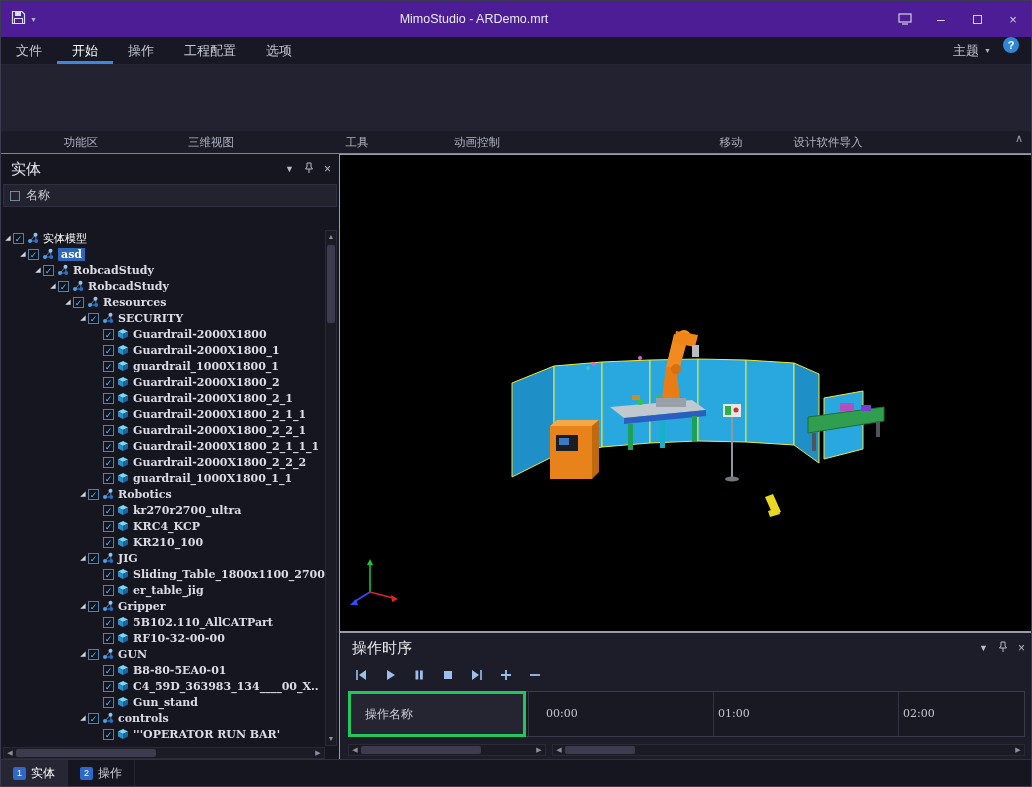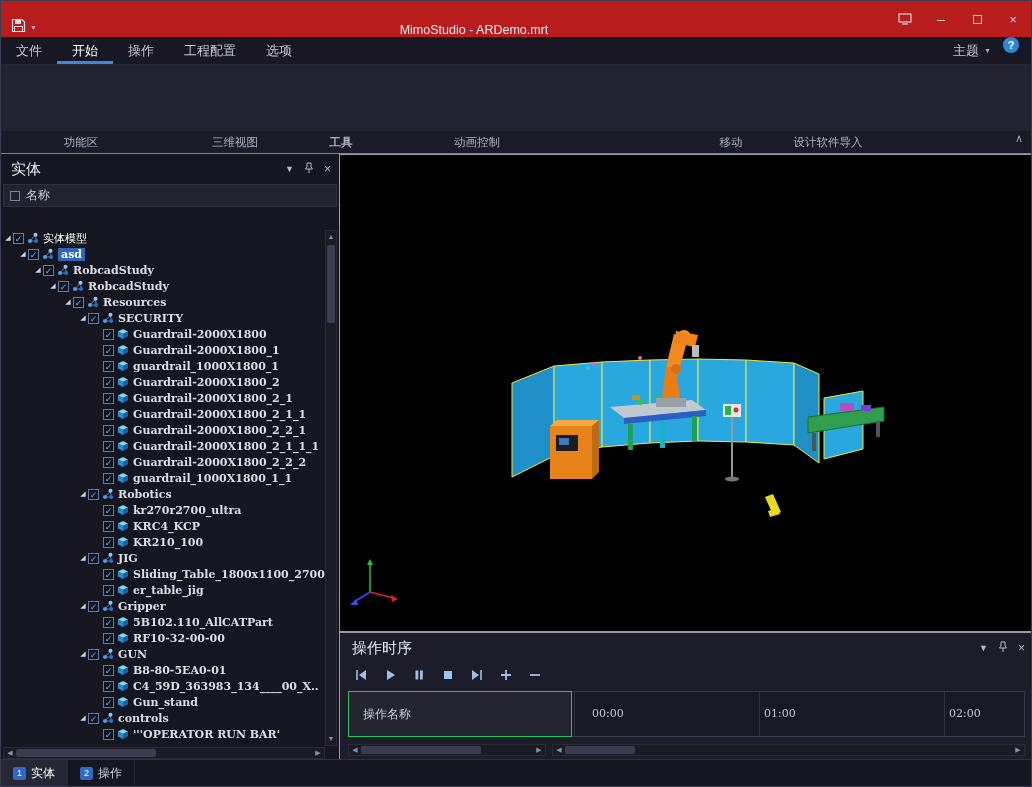--- a/index.html
+++ b/index.html
@@ -1,21 +1,21 @@
 <!DOCTYPE html>
 <html><head>
 <meta charset="utf-8">
 <style>
   html,body{margin:0;padding:0;background:#0a0a10;}
   *{box-sizing:border-box;}
   .app{position:relative;width:1032px;height:787px;background:#1c1c28;overflow:hidden;
        font-family:"Liberation Sans",sans-serif;color:#d4d6dd;border:1px solid #3c3c50;}
 
   
-  .titlebar{position:absolute;top:0;left:0;right:0;height:36px;background:#b91c1c;display:flex;align-items:flex-end;}
+  .titlebar{position:absolute;top:0;left:0;right:0;height:36px;background:#4c1d95;display:flex;align-items:center;}
   .tb-left{display:flex;align-items:center;gap:4px;padding-left:10px;width:60px;}
   .tb-caret{font-size:7px;color:#aeb4c2;}
   .tb-title{flex:1;text-align:center;font-size:12.5px;color:#e8e9ef;}
   .tb-right{display:flex;align-items:center;height:100%;}
   .tb-btn{width:36px;height:100%;display:flex;align-items:center;justify-content:center;color:#cfd3dc;font-size:13px;cursor:default;}
   .tb-min{font-size:14px;}
   .tb-maxbox{width:9px;height:9px;border:1px solid #cfd3dc;display:inline-block;}
 
   
   .menubar{position:absolute;top:36px;left:0;right:0;height:28px;background:#181824;display:flex;align-items:stretch;border-bottom:1px solid #262632;}
@@ -74,21 +74,21 @@
 
   
   .viewport{position:absolute;top:153px;left:338px;width:694px;height:478px;background:#000;border:1px solid #9a9aa8;}
 
   
   .timeline{position:absolute;top:631px;left:338px;width:694px;height:129px;background:#1d1d29;border-left:1px solid #9a9aa8;border-top:1px solid #9a9aa8;}
   .tl-header{height:30px;display:flex;align-items:center;padding:0 8px 0 12px;}
   .tl-toolbar{height:24px;display:flex;align-items:center;gap:15px;padding-left:14px;}
   .tl-icon{width:14px;height:14px;display:inline-flex;}
   .tl-table{position:absolute;top:58px;left:8px;right:8px;height:46px;display:flex;}
-  .tl-namecol{width:224px;flex:none;background:#252532;border:1px solid #22c55e;font-size:12px;color:#c8ccd6;
+  .tl-namecol{width:178px;flex:none;background:#252532;border:3px solid #22c55e;font-size:12px;color:#c8ccd6;
               display:flex;align-items:center;padding-left:14px;}
   .tl-ruler{flex:1;position:relative;background:#191924;border:1px solid #3a3a4a;border-left:none;
             font-family:"DejaVu Serif",serif;font-size:11px;color:#c2c6d0;}
   .ruler-line{position:absolute;top:0;bottom:0;width:1px;background:#333344;}
   .ruler-tick{position:absolute;top:0;height:44px;line-height:44px;}
   .tl-scroll-left{position:absolute;left:8px;bottom:5px;width:198px;height:12px;background:#1b1b26;border:1px solid #2a2a36;display:flex;align-items:center;}
   .tl-scroll-right{position:absolute;left:212px;right:8px;bottom:5px;height:12px;background:#1b1b26;border:1px solid #2a2a36;display:flex;align-items:center;}
 
   
   .statusbar{position:absolute;left:0;right:0;bottom:0;height:27px;background:#161621;border-top:1px solid #30303e;display:flex;align-items:stretch;}
@@ -346,22 +346,22 @@
     <div class="vsep" style="left:292px;"></div>
     <div class="vsep" style="left:404px;"></div>
     <div class="vsep" style="left:540px;"></div>
     <div class="vsep" style="left:700px;"></div>
     <div class="vsep" style="left:752px;"></div>
     <div class="vsep" style="left:894px;"></div>
   </div>
 
   <div class="ribbon-labels">
     <div class="glabel" style="left:0;width:152px;">功能区</div>
-    <div class="glabel" style="left:160px;width:140px;">三维视图</div>
-    <div class="glabel" style="left:280px;width:112px;font-weight:bold;">工具</div>
+    <div class="glabel" style="left:136px;width:140px;">三维视图</div>
+    <div class="glabel" style="left:296px;width:112px;">工具</div>
     <div class="glabel" style="left:404px;width:136px;">动画控制</div>
     <div class="glabel" style="left:700px;width:52px;">移动</div>
     <div class="glabel" style="left:752px;width:142px;">设计软件导入</div>
     <span class="ribbon-collapse">∧</span>
   </div>
 
   <div class="left-panel">
     <div class="panel-header">
       <span class="panel-title">实体</span>
       <span class="ph-icons">

